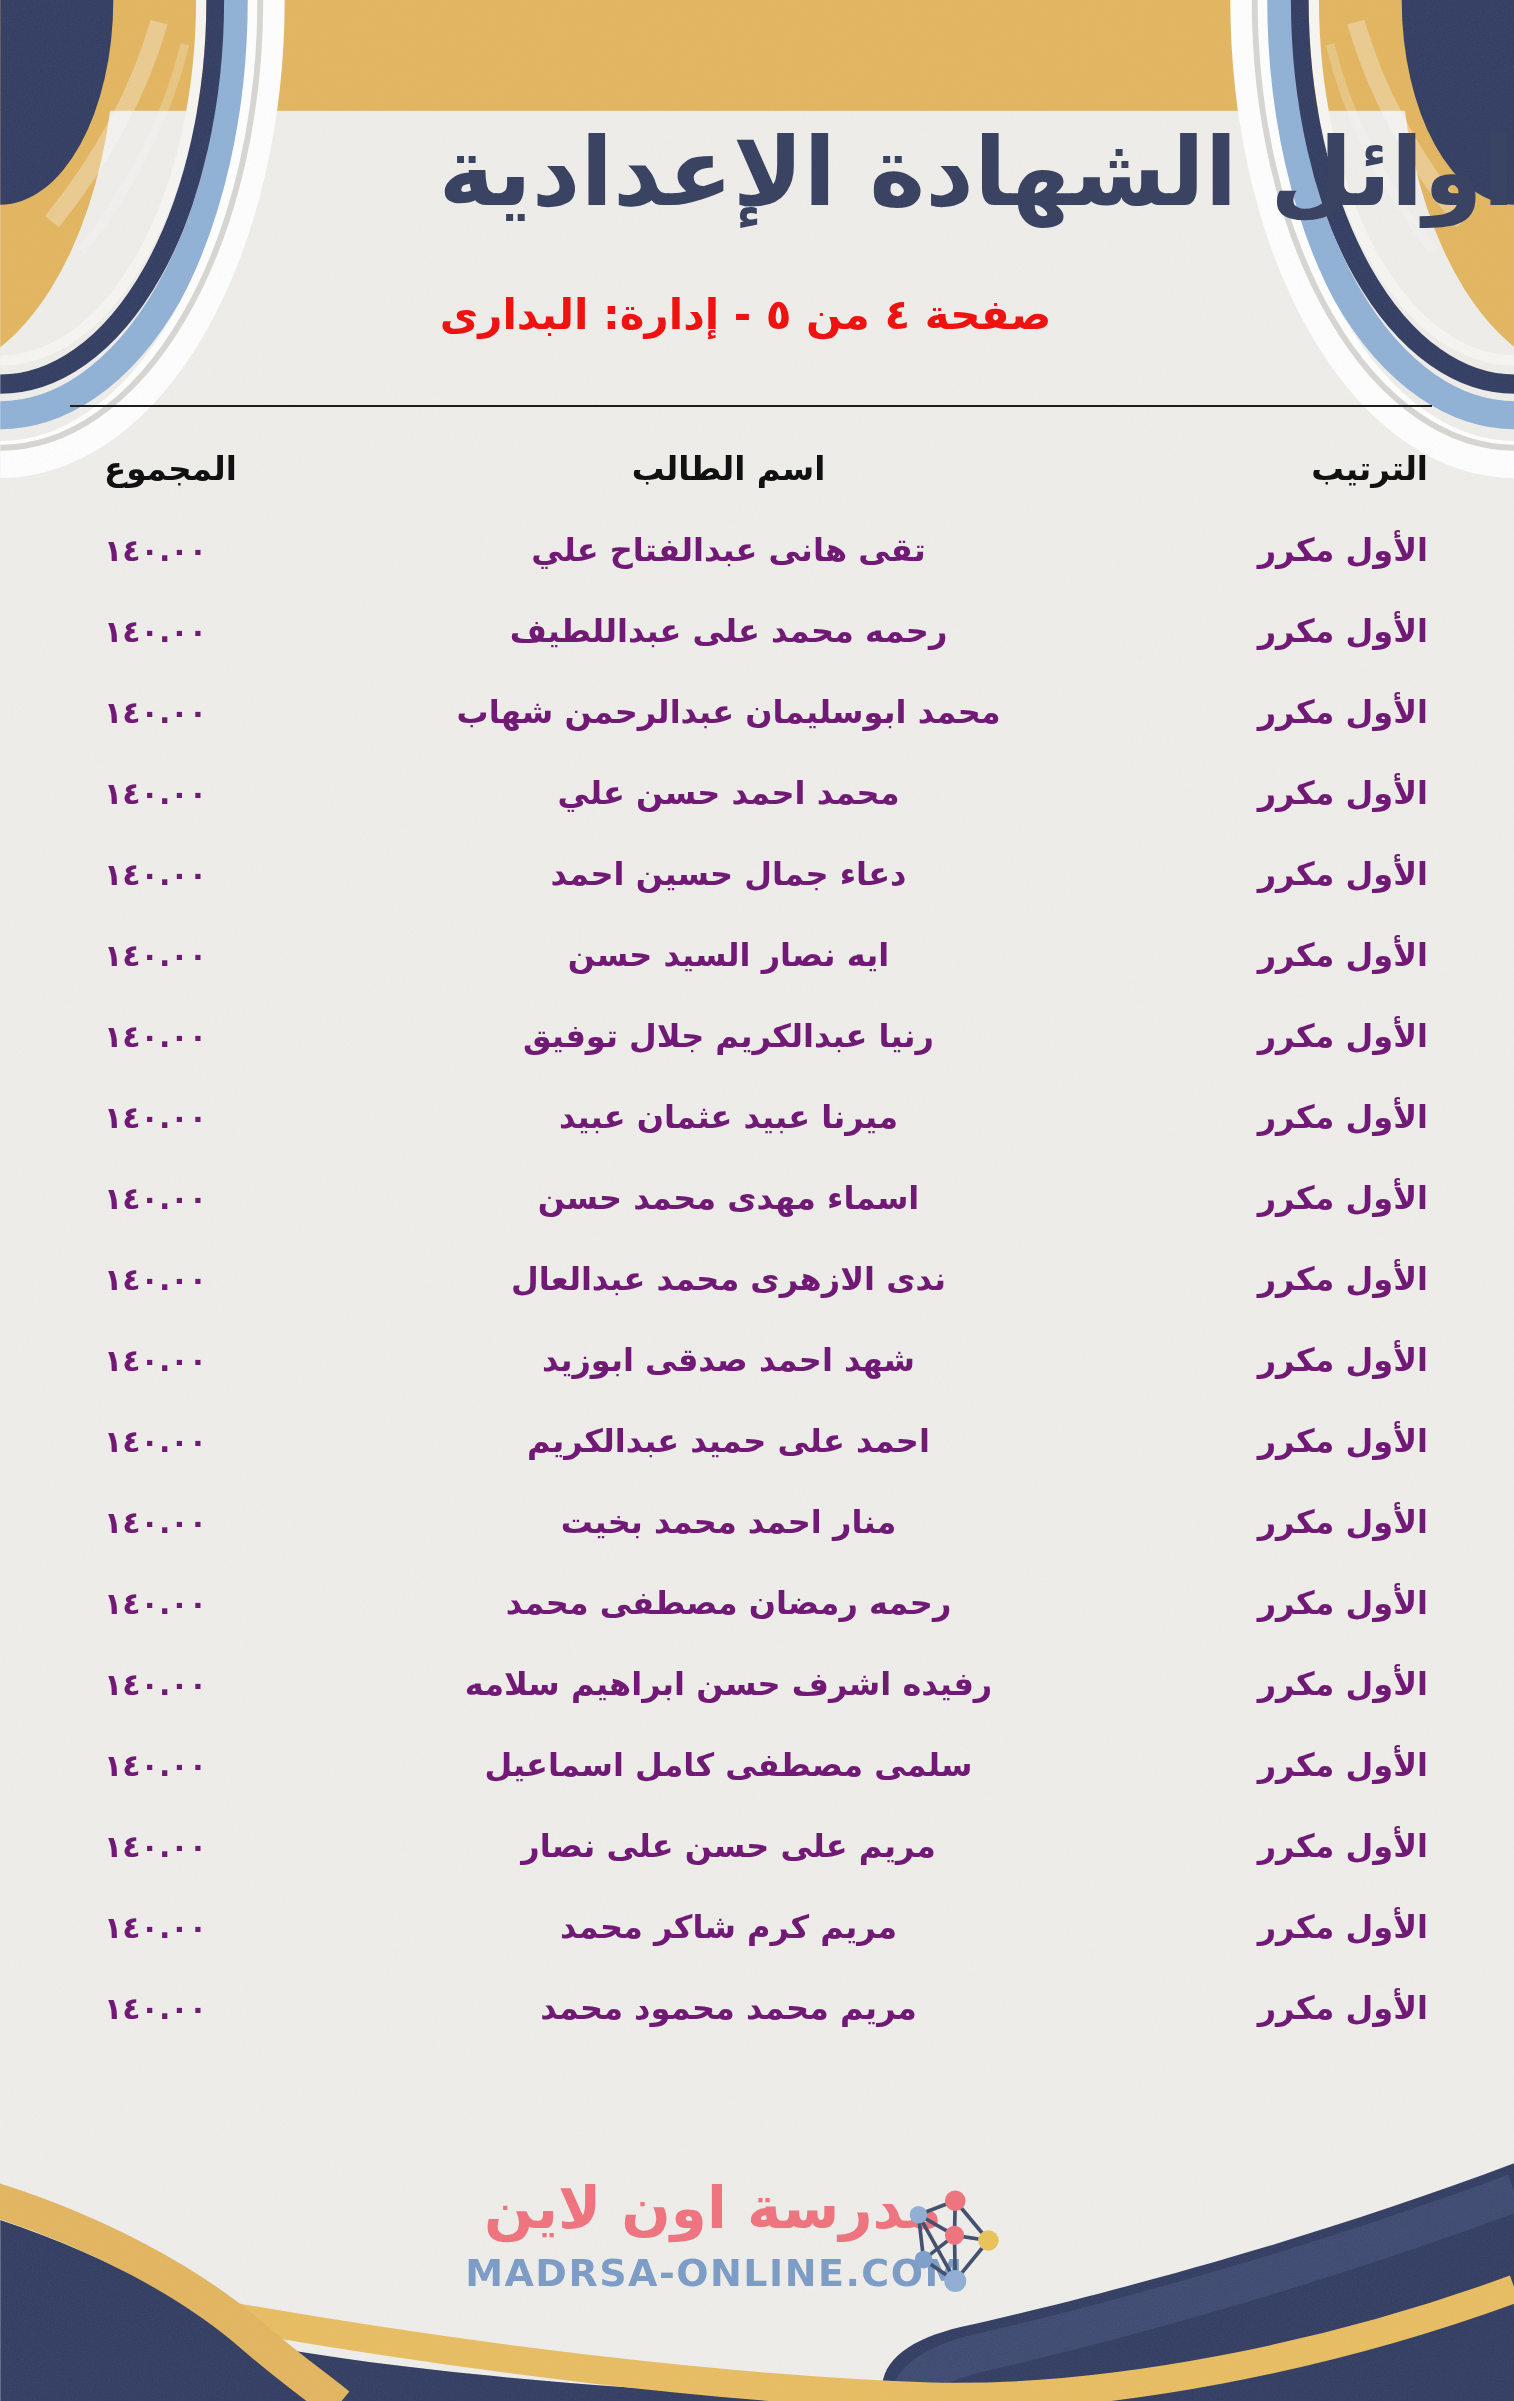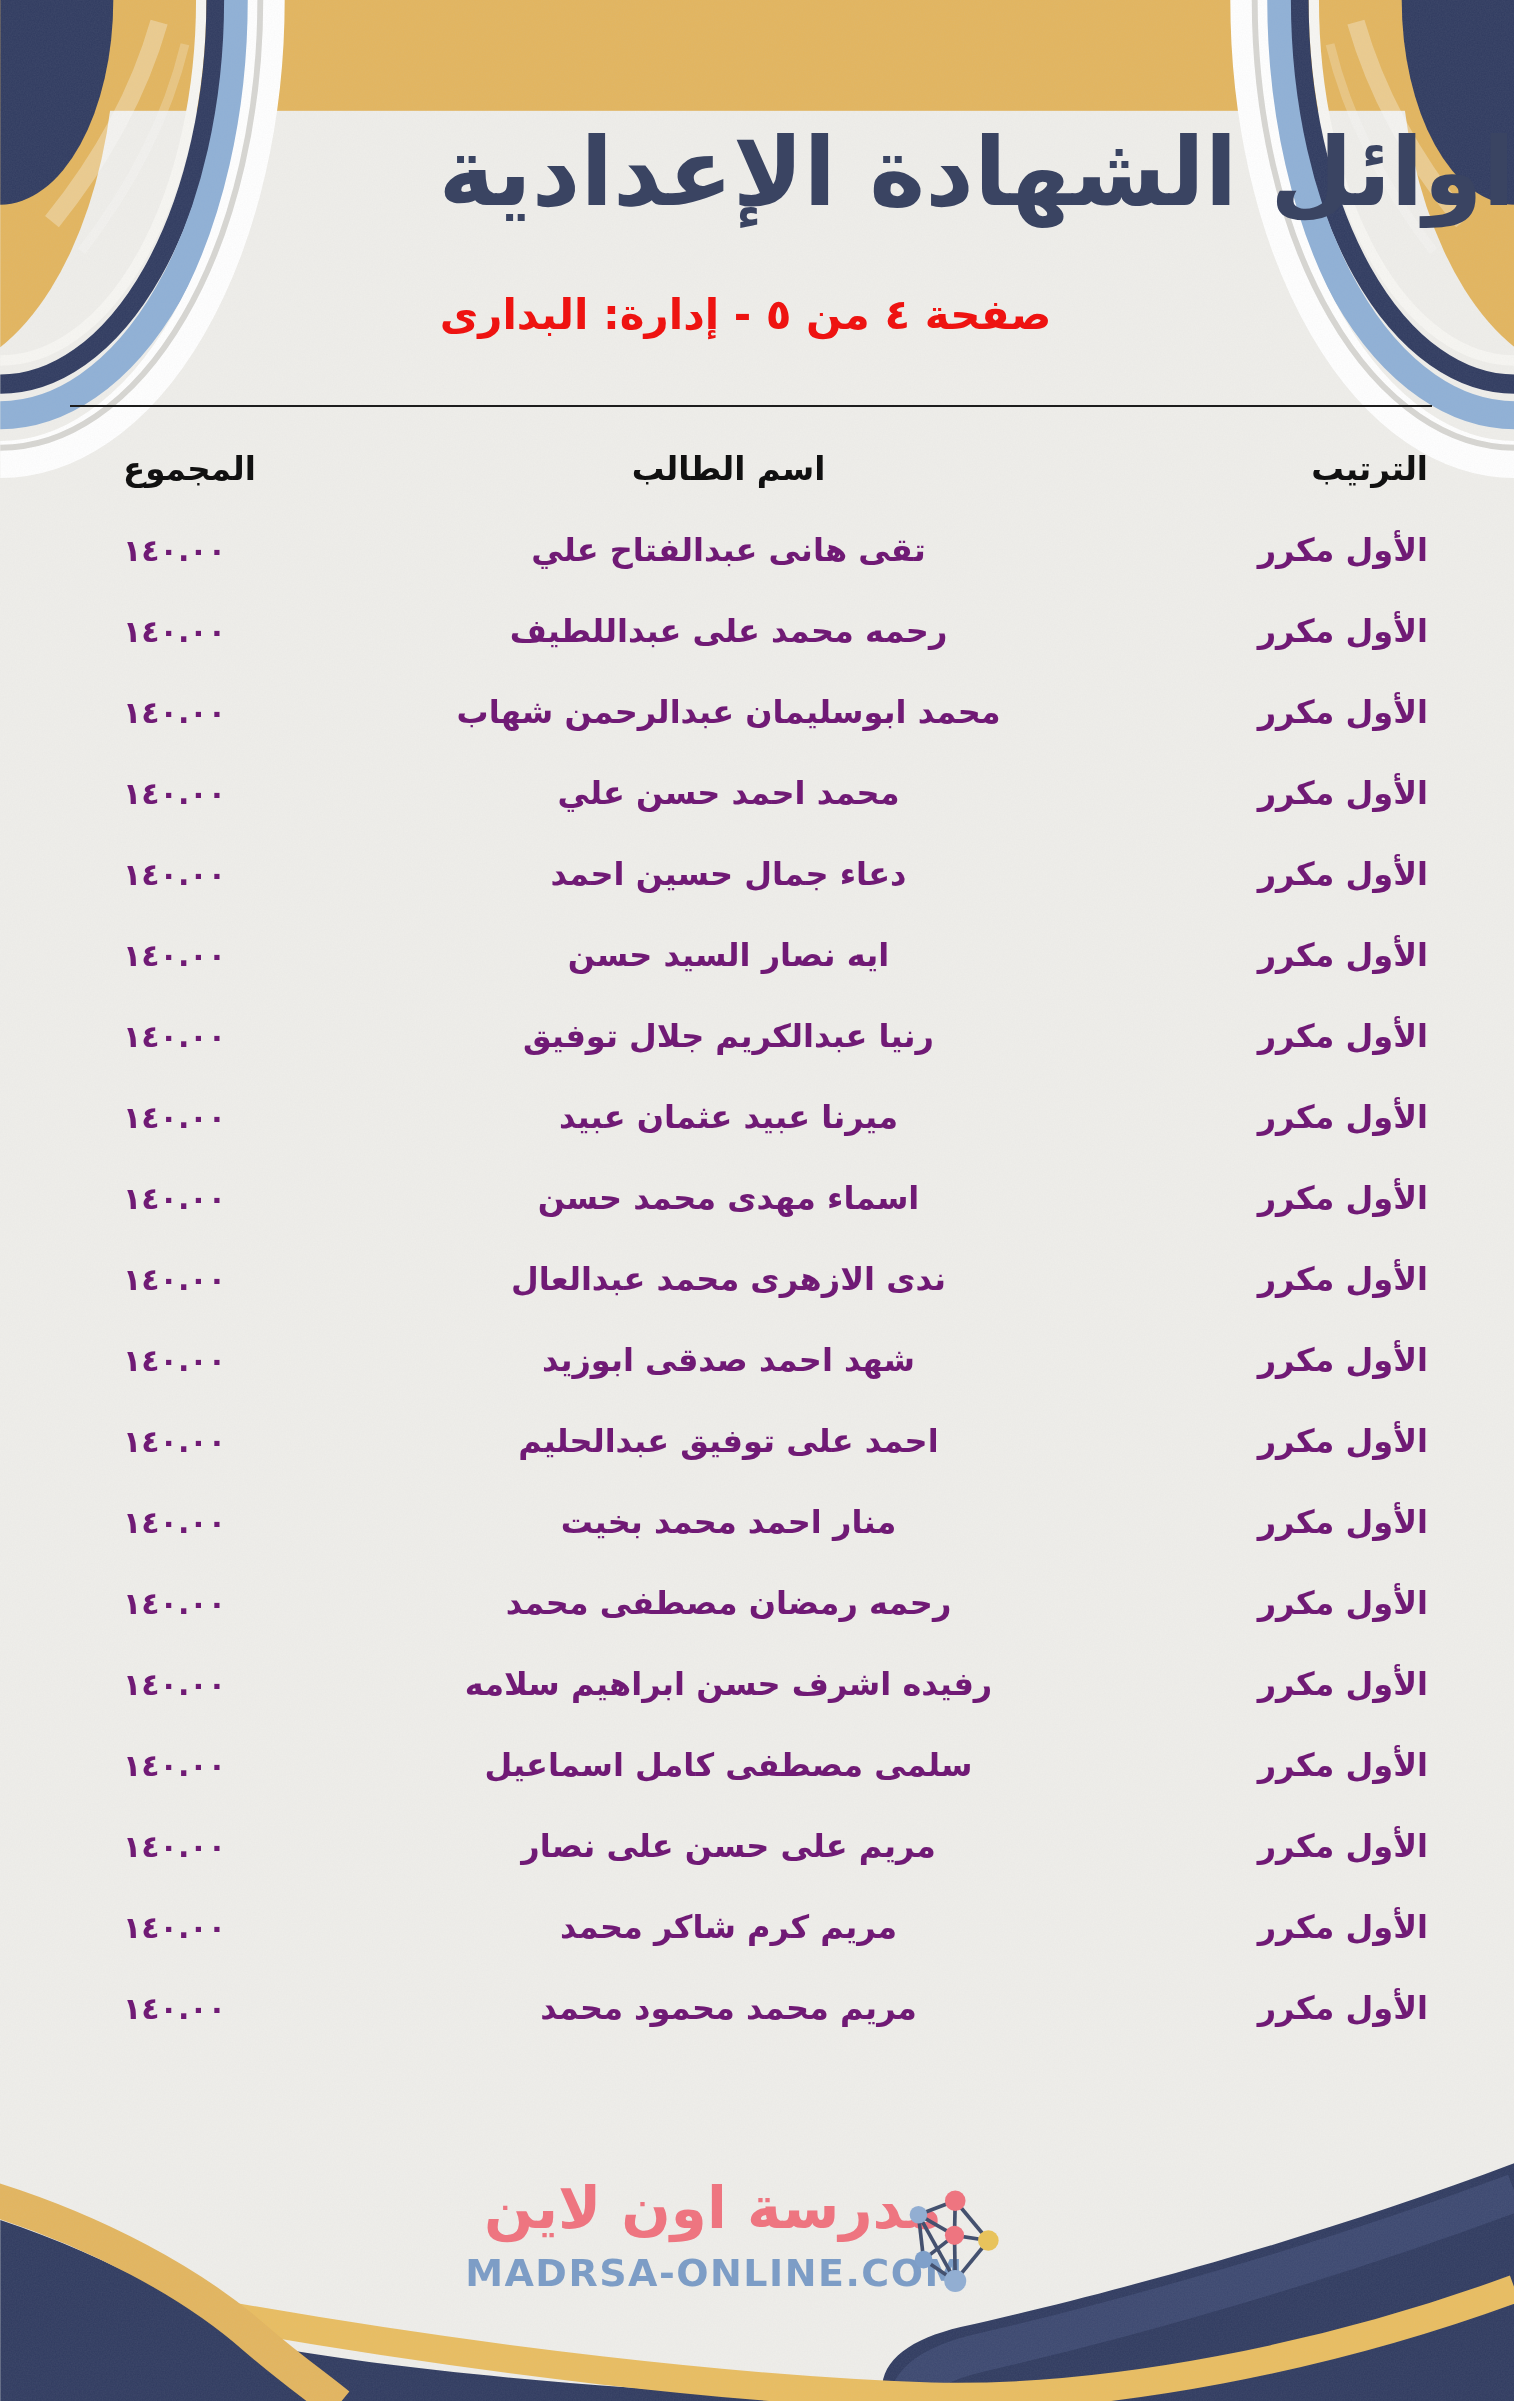--- a/index.html
+++ b/index.html
@@ -72,21 +72,21 @@
     top: 0;
     height: 81px;
     line-height: 81px;
     font-size: 32px;
     font-weight: bold;
     color: #701a75;
     white-space: nowrap;
   }
   .t-cell.rank  { right: 87px; text-align: right; }
   .t-cell.name  { right: 454px; width: 665px; text-align: center; }
-  .t-cell.total { left: 123px; direction: ltr; text-align: left; font-size: 30px; }
+  .t-cell.total { left: 104px; direction: ltr; text-align: left; font-size: 30px; }
   .t-row.head .t-cell { font-size: 32.5px; color: #111; }
   .brand-ar {
     position: absolute;
     top: 2174px;
     left: 0;
     width: 1426px;
     text-align: center;
     direction: rtl;
     font-size: 58px;
     font-weight: bold;
@@ -233,21 +233,21 @@
     <span class="t-cell name">ندى الازهرى محمد عبدالعال</span>
     <span class="t-cell total">١٤٠.٠٠</span>
   </div>
         <div class="t-row">
     <span class="t-cell rank">الأول مكرر</span>
     <span class="t-cell name">شهد احمد صدقى ابوزيد</span>
     <span class="t-cell total">١٤٠.٠٠</span>
   </div>
         <div class="t-row">
     <span class="t-cell rank">الأول مكرر</span>
-    <span class="t-cell name">احمد على توفيق عبدالحليم</span>
+    <span class="t-cell name">احمد على حميد عبدالكريم</span>
     <span class="t-cell total">١٤٠.٠٠</span>
   </div>
         <div class="t-row">
     <span class="t-cell rank">الأول مكرر</span>
     <span class="t-cell name">منار احمد محمد بخيت</span>
     <span class="t-cell total">١٤٠.٠٠</span>
   </div>
         <div class="t-row">
     <span class="t-cell rank">الأول مكرر</span>
     <span class="t-cell name">رحمه رمضان مصطفى محمد</span>

